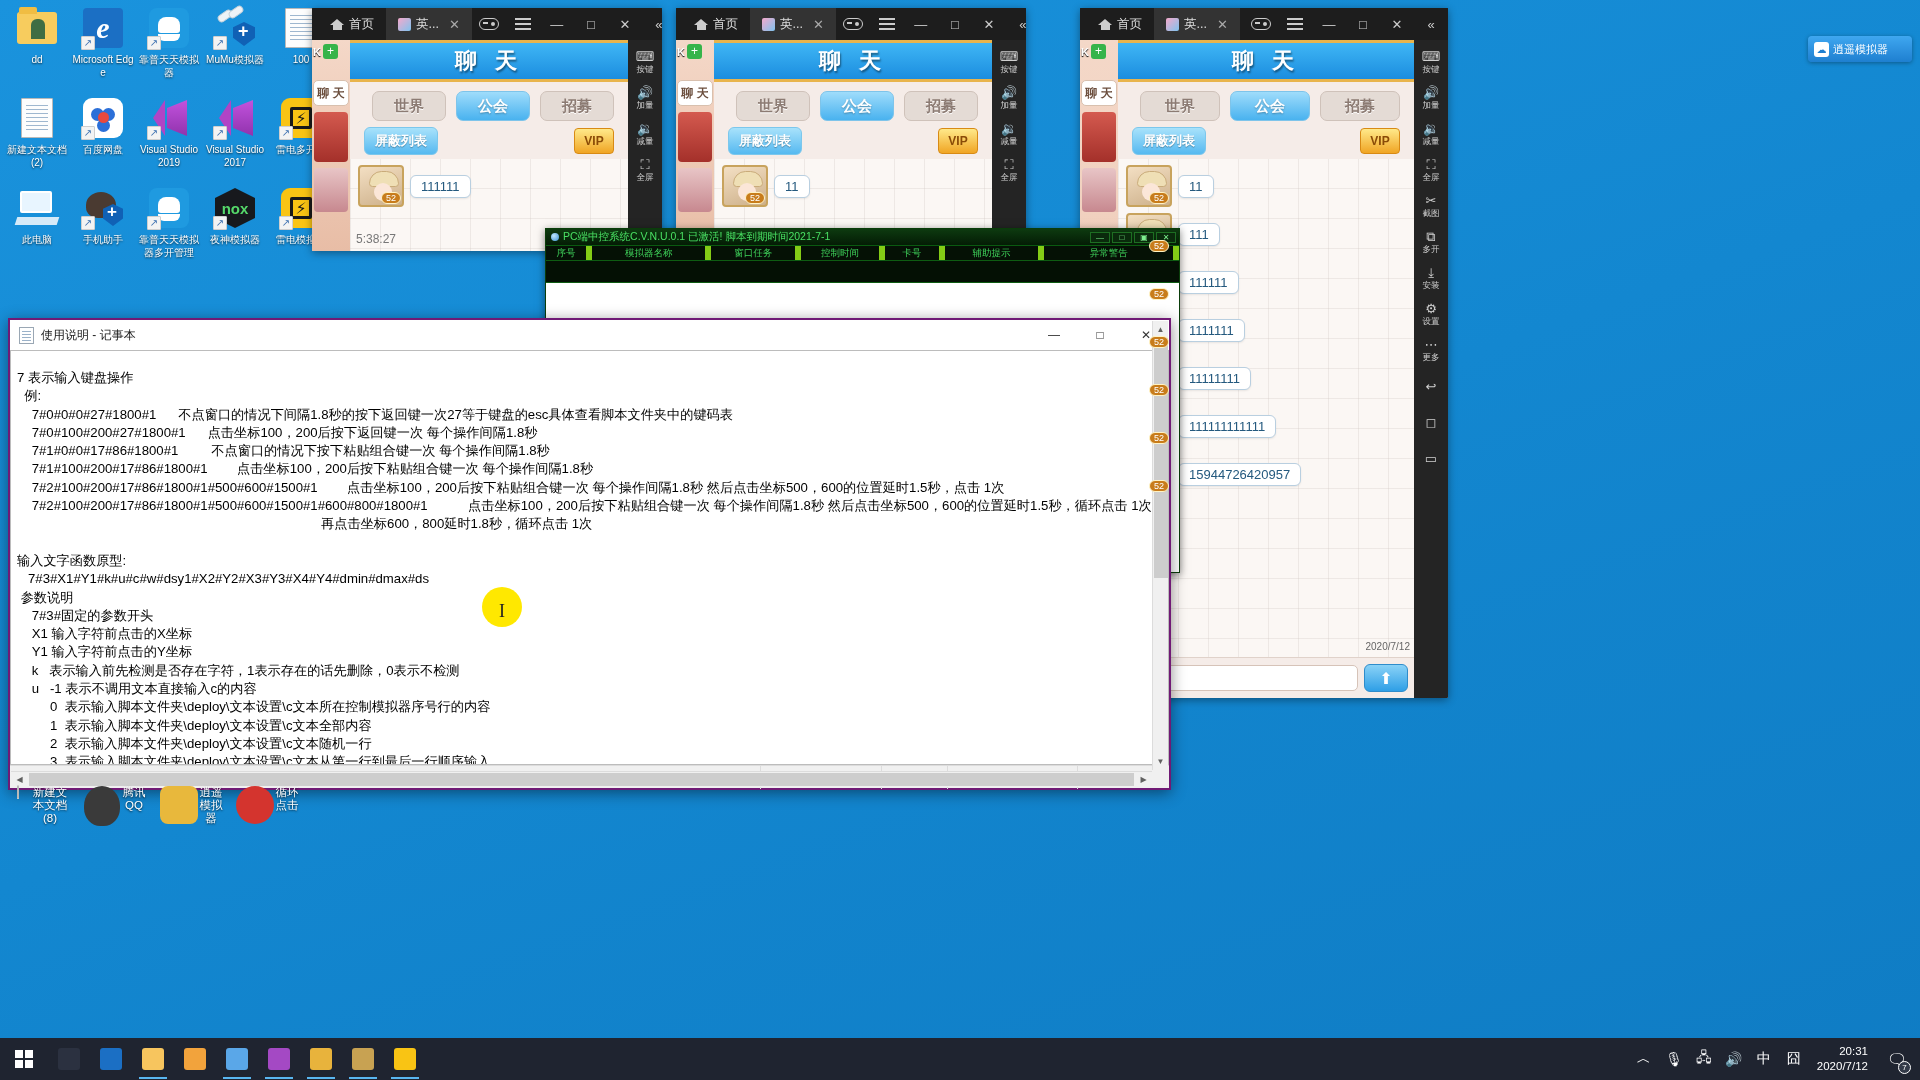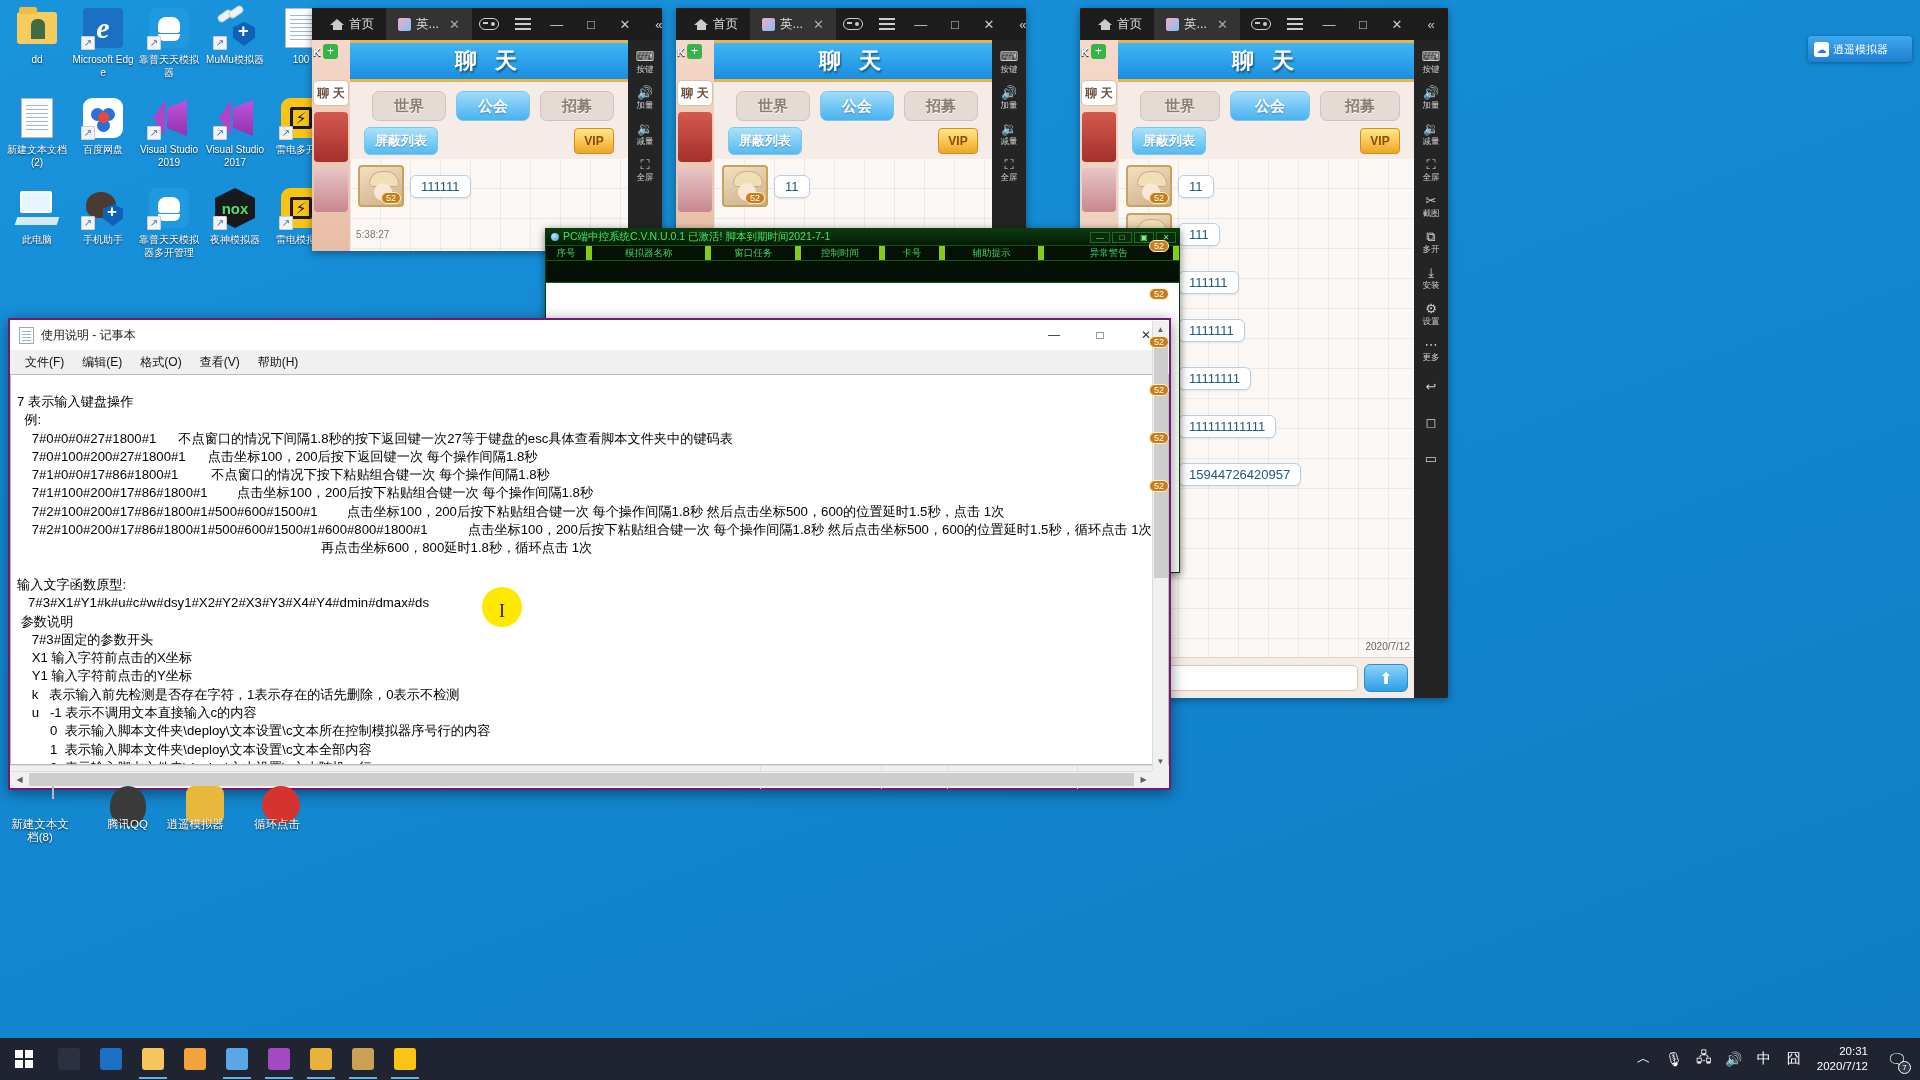--- a/index.html
+++ b/index.html
@@ -377,21 +377,21 @@
     color: #1e7fd0; font-size: 10px; display: flex;
     align-items: center; justify-content: center; font-weight: bold;
   }
 
   
   #bottom-icons {
     position: absolute; left: 4px; top: 786px; width: 330px; height: 60px;
     display: flex; gap: 12px; padding-left: 4px;
   }
   #bottom-icons .desk-icon2 {
-    width: 64px; display: flex; flex-direction: column; align-items: flex-end;
+    width: 64px; display: flex; align-items: flex-start;
     color: #fff; font-size: 11.5px; text-align: center; line-height: 13px;
     text-shadow: 0 1px 2px rgba(0,0,0,.75); cursor: pointer;
   }
   #bottom-icons .g2 { width: 38px; height: 30px; margin-bottom: 2px; }
 
   
   #taskbar {
     position: absolute; left: 0; bottom: 0; width: 1920px; height: 42px;
     background: #1f2430; display: flex; align-items: center;
   }
@@ -617,21 +617,21 @@
         <div class="chat-area" style="height:95px">
           <div class="chat-grid"></div>
           <div style="position:relative">
             <div class="msg-row">
               <div class="avatar-chip">
                 <span class="lvl">52</span>
               </div>
               <div class="bubble">111111</div>
             </div>
           </div>
-          <div style="position:absolute;left:6px;bottom:14px;font-size:10px;color:#777">5:38:27</div>
+          <div style="position:absolute;left:6px;bottom:8px;font-size:12px;color:#777">5:38:27</div>
         </div>
       </div>
       <div class="emu-right-bar">
         <div class="rb-item">
           <span class="rb-ic">⌨</span>
           <span>按键</span>
         </div>
         <div class="rb-item">
           <span class="rb-ic">🔊</span>
           <span>加量</span>
@@ -911,27 +911,20 @@
 <div id="notepad">
   <div id="np-title">
     <span class="npicon"></span>
     <span>使用说明 - 记事本</span>
     <div id="np-wctrl">
       <div>—</div>
       <div>□</div>
       <div class="cl">✕</div>
     </div>
   </div>
-  <div id="np-menu">
-      <span>文件(F)</span>
-      <span>编辑(E)</span>
-      <span>格式(O)</span>
-      <span>查看(V)</span>
-      <span>帮助(H)</span>
-    </div>
   <div id="np-text">7 表示输入键盘操作
   例:
     7#0#0#0#27#1800#1      不点窗口的情况下间隔1.8秒的按下返回键一次27等于键盘的esc具体查看脚本文件夹中的键码表
     7#0#100#200#27#1800#1      点击坐标100，200后按下返回键一次 每个操作间隔1.8秒
     7#1#0#0#17#86#1800#1         不点窗口的情况下按下粘贴组合键一次 每个操作间隔1.8秒
     7#1#100#200#17#86#1800#1        点击坐标100，200后按下粘贴组合键一次 每个操作间隔1.8秒
     7#2#100#200#17#86#1800#1#500#600#1500#1        点击坐标100，200后按下粘贴组合键一次 每个操作间隔1.8秒 然后点击坐标500，600的位置延时1.5秒，点击 1次
     7#2#100#200#17#86#1800#1#500#600#1500#1#600#800#1800#1           点击坐标100，200后按下粘贴组合键一次 每个操作间隔1.8秒 然后点击坐标500，600的位置延时1.5秒，循环点击 1次
                                                                                    再点击坐标600，800延时1.8秒，循环点击 1次
 

